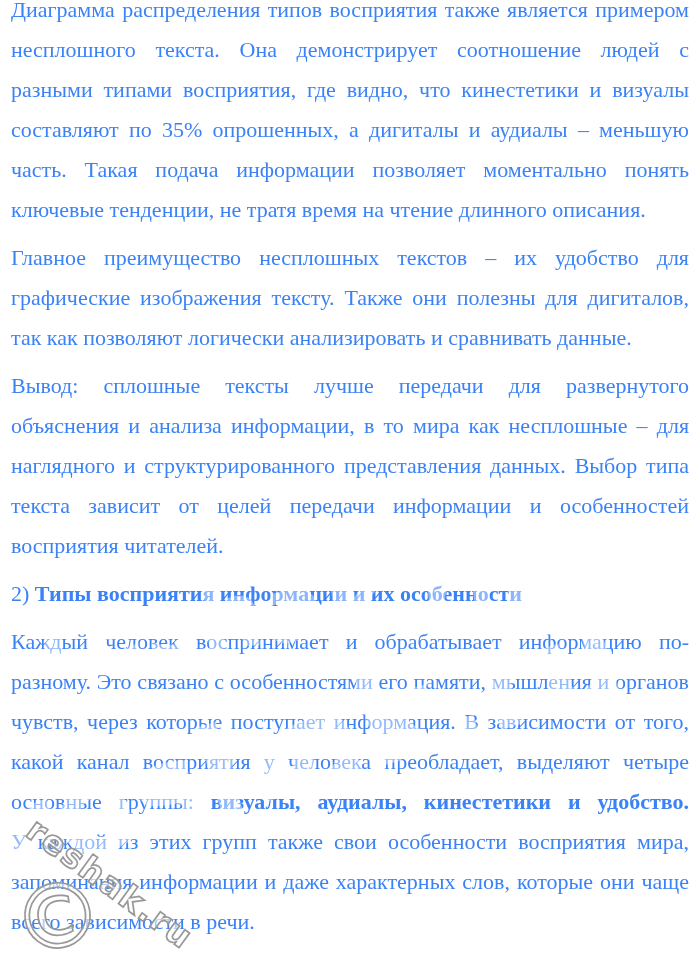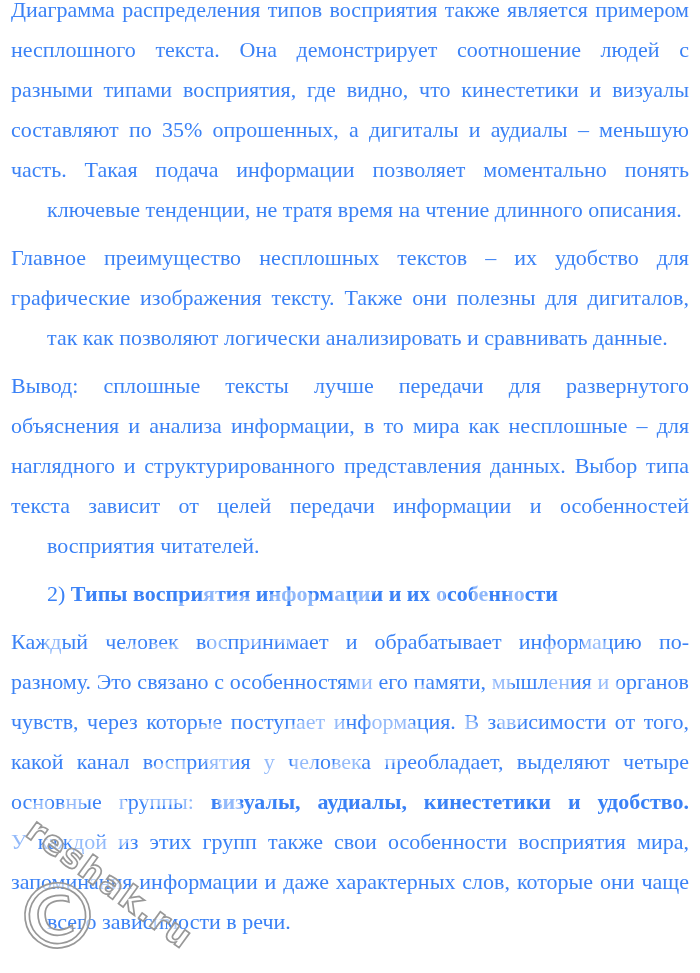--- a/index.html
+++ b/index.html
@@ -23,21 +23,20 @@
     font-size: 22px;
     line-height: 40px;
     height: 40px;
     overflow: hidden;
     text-align: justify;
     text-align-last: justify;
   }
   .line.last {
     text-align: left;
     text-align-last: left;
-    margin-left: 36px;
   }
   .b { font-weight: bold; }
   .wm {
     position: absolute; left: 0; top: 0;
     z-index: 2;
     pointer-events: none;
   }
 </style>
 </head>
 <body>

